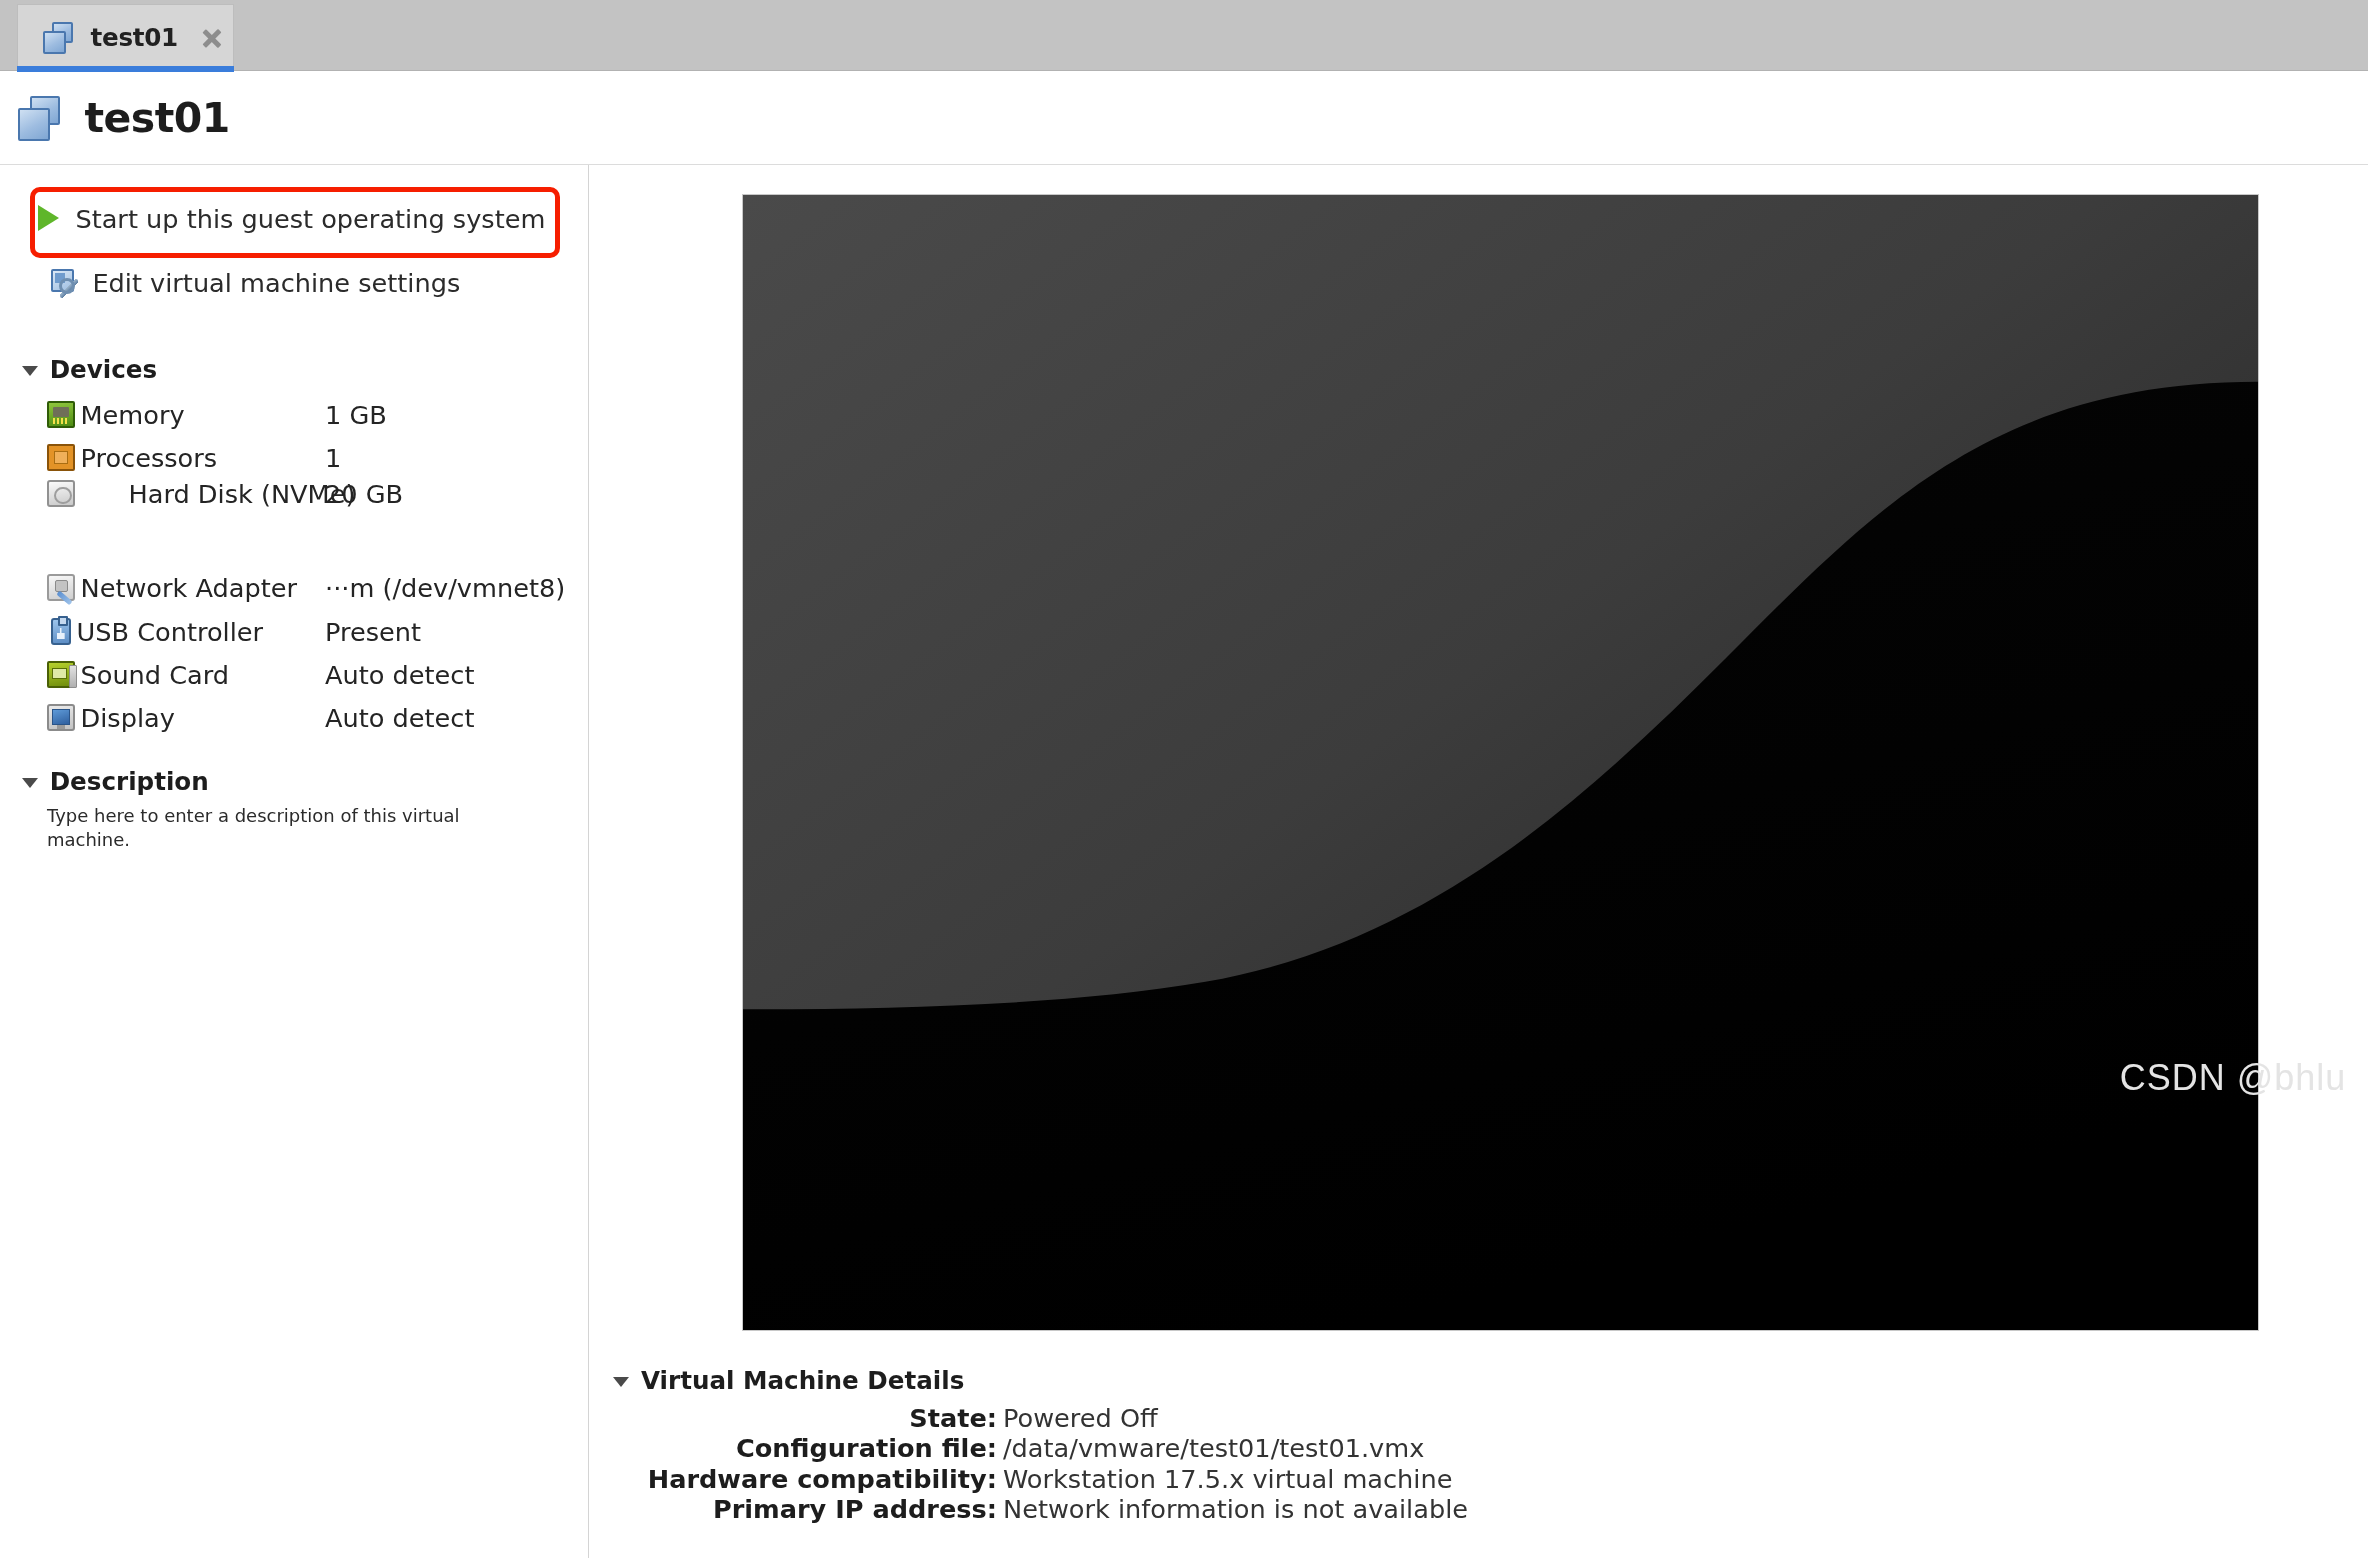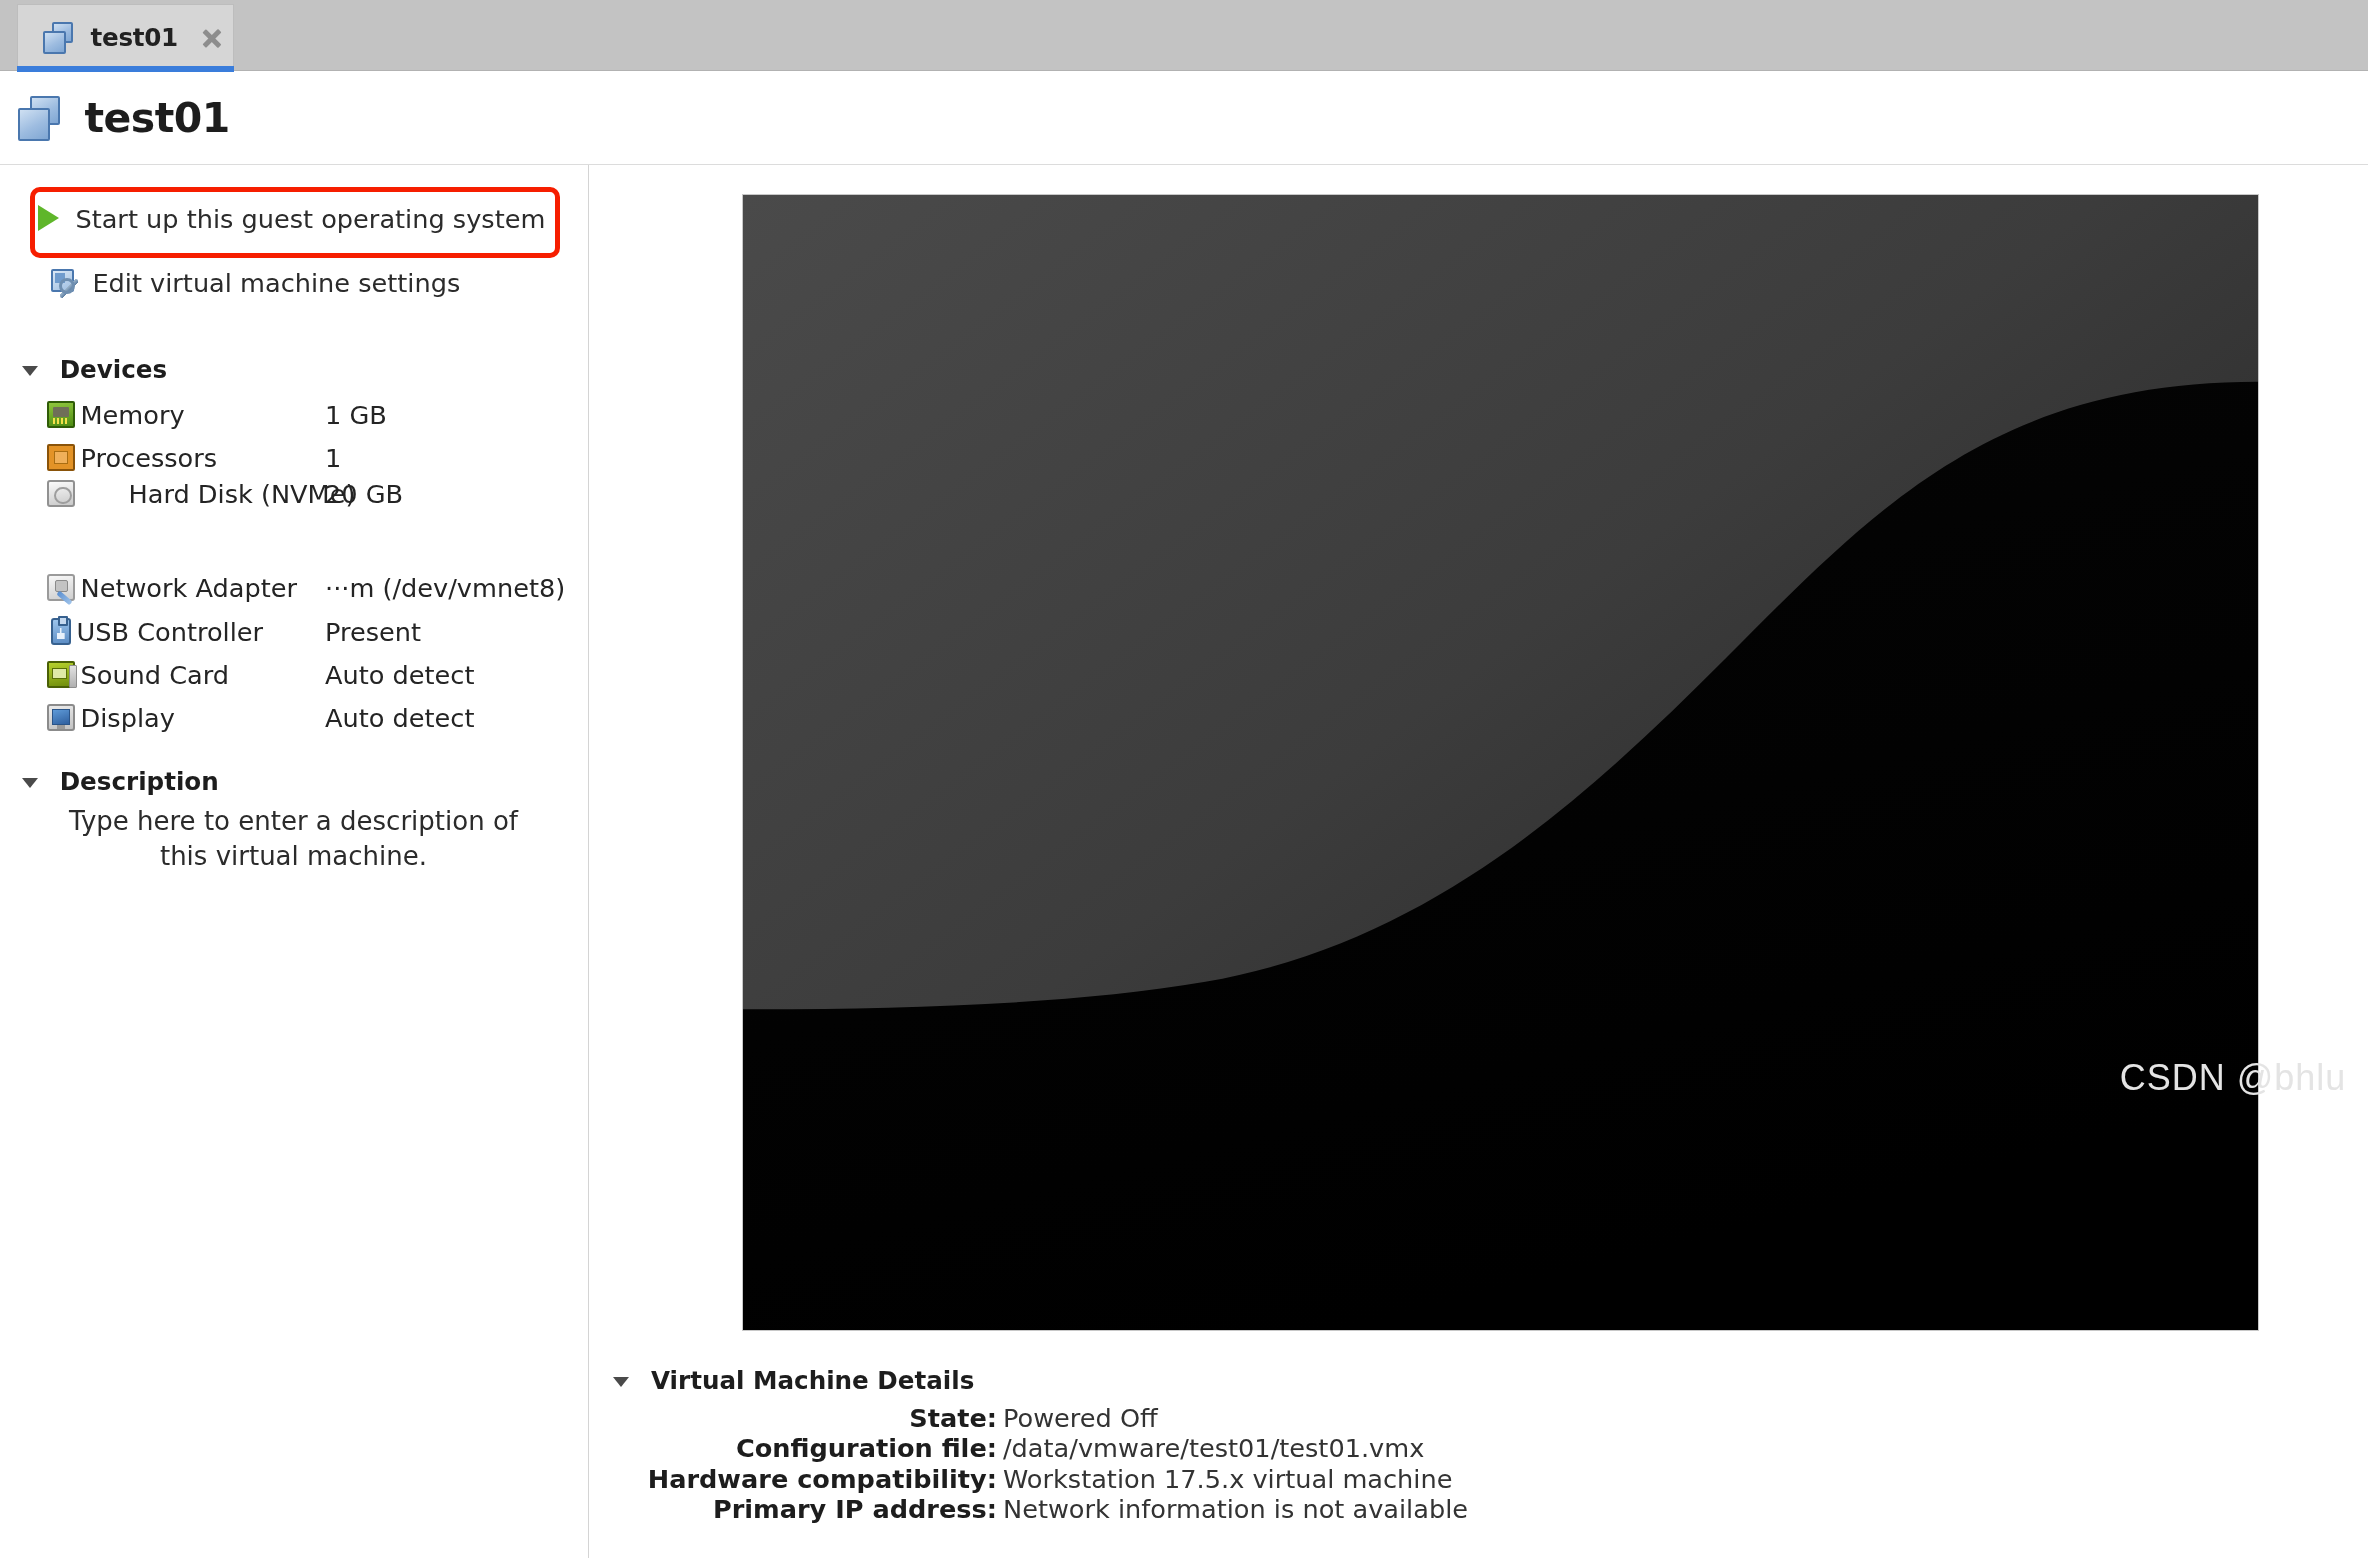--- a/index.html
+++ b/index.html
@@ -184,21 +184,21 @@
     border: 3px solid #6e8eb0;
     border-radius: 50%;
     background: transparent;
   }
 
   
   .section-head {
     position: absolute;
     display: flex;
     align-items: center;
-    gap: 22px;
+    gap: 12px;
     font-size: 24.6px;
     font-weight: bold;
     color: #1d1d1d;
     cursor: pointer;
   }
   .tri {
     width: 0; height: 0;
     border-left: 8.9px solid transparent;
     border-right: 8.9px solid transparent;
     border-top: 10.8px solid #4a4a4a;
@@ -394,25 +394,24 @@
     left: 7.9px; bottom: 0px;
     width: 7.9px; height: 3.9px;
     background: #9a9a9a;
   }
 
   
   .desc-text {
     position: absolute;
     left: 47px; top: 804px;
     width: 493px;
-    font-size: 26px;
+    font-size: 18px;
     line-height: 1.35;
     color: #2b2b2b;
     cursor: text;
-    text-align: center;
   }
 
   
   .preview {
     position: absolute;
     left: 742px; top: 194px;
     width: 1517px; height: 1137px;
     border: 1px solid #c8c8c8;
     background: #0a0a0a;
     overflow: hidden;

